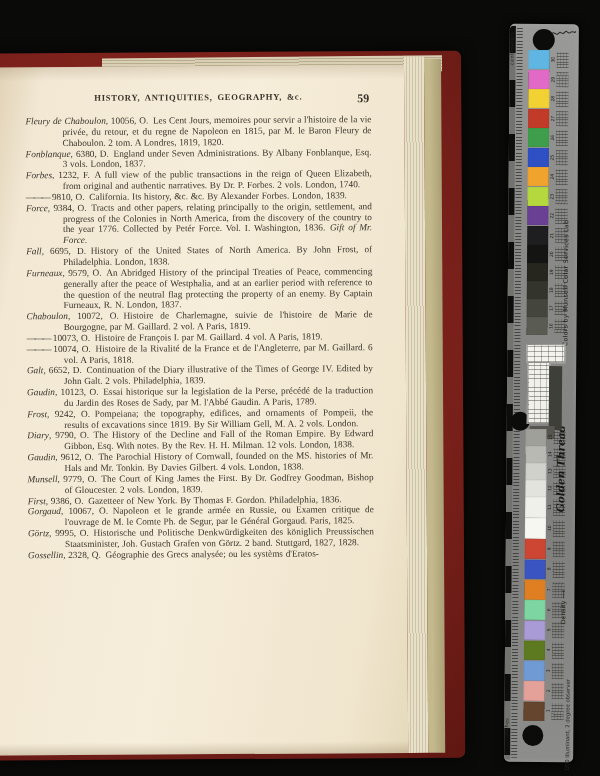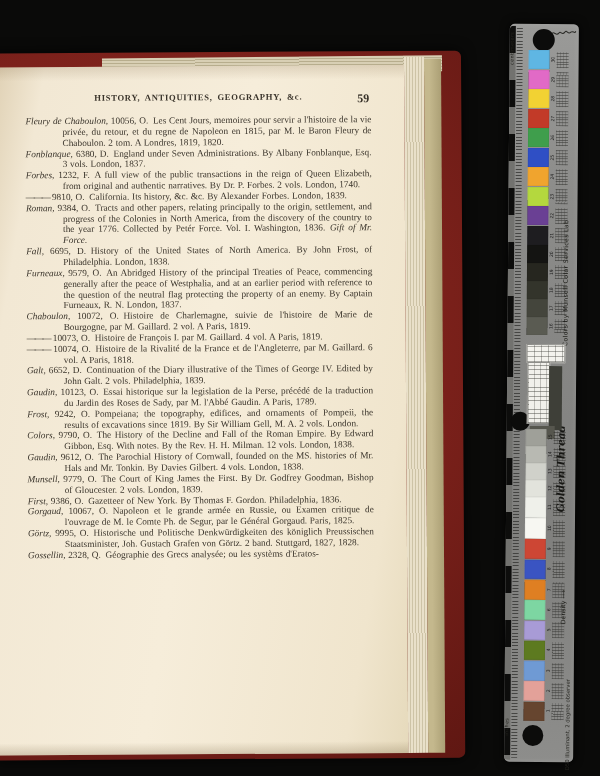--- a/index.html
+++ b/index.html
@@ -101,30 +101,30 @@
       <div class="textblock">
         <div class="page-header">
           <span>HISTORY, ANTIQUITIES, GEOGRAPHY, &amp;c.</span>
           <span class="folio">59</span>
         </div>
         <div class="entries">
             <p class="entry"><span class="entry-name">Fleury de Chaboulon</span><span>, 10056, O. </span><span>Les Cent Jours, memoires pour servir a l'histoire de la vie privée, du retour, et du regne de Napoleon en 1815, par M. le Baron Fleury de Chaboulon.  2 tom.  A Londres, 1819, 1820.</span></p>
             <p class="entry"><span class="entry-name">Fonblanque</span><span>, 6380, D. </span><span>England under Seven Administrations.  By Albany Fonblanque, Esq.  3 vols.  London, 1837.</span></p>
             <p class="entry"><span class="entry-name">Forbes</span><span>, 1232, F. </span><span>A full view of the public transactions in the reign of Queen Elizabeth, from original and authentic narratives.  By Dr. P. Forbes. 2 vols.  London, 1740.</span></p>
             <p class="entry"><span class="entry-name dash">———</span><span> 9810, O. </span><span>California.  Its history, &amp;c. &amp;c.  By Alexander Forbes.  London, 1839.</span></p>
-            <p class="entry"><span class="entry-name">Roman</span><span>, 9384, O. </span><span>Tracts and other papers, relating principally to the origin, settlement, and progress of the Colonies in North America, from the discovery of the country to the year 1776.  Collected by Petér Force. Vol. I.  Washington, 1836.</span><span class="entry-gift"> Gift of Mr. Force.</span></p>
+            <p class="entry"><span class="entry-name">Force</span><span>, 9384, O. </span><span>Tracts and other papers, relating principally to the origin, settlement, and progress of the Colonies in North America, from the discovery of the country to the year 1776.  Collected by Petér Force. Vol. I.  Washington, 1836.</span><span class="entry-gift"> Gift of Mr. Force.</span></p>
             <p class="entry"><span class="entry-name">Fall</span><span>, 6695, D. </span><span>History of the United States of North America.  By John Frost, of Philadelphia.  London, 1838.</span></p>
             <p class="entry"><span class="entry-name">Furneaux</span><span>, 9579, O. </span><span>An Abridged History of the principal Treaties of Peace, commencing generally after the peace of Westphalia, and at an earlier period with reference to the question of the neutral flag protecting the property of an enemy.  By Captain Furneaux, R. N.  London, 1837.</span></p>
             <p class="entry"><span class="entry-name">Chaboulon</span><span>, 10072, O. </span><span>Histoire de Charlemagne, suivie de l'histoire de Marie de Bourgogne, par M. Gaillard.  2 vol.  A Paris, 1819.</span></p>
             <p class="entry"><span class="entry-name dash">———</span><span> 10073, O. </span><span>Histoire de François I. par M. Gaillard.  4 vol.  A Paris, 1819.</span></p>
             <p class="entry"><span class="entry-name dash">———</span><span> 10074, O. </span><span>Histoire de la Rivalité de la France et de l'Angleterre, par M. Gaillard.  6 vol.  A Paris, 1818.</span></p>
             <p class="entry"><span class="entry-name">Galt</span><span>, 6652, D. </span><span>Continuation of the Diary illustrative of the Times of George IV. Edited by John Galt.  2 vols.  Philadelphia, 1839.</span></p>
             <p class="entry"><span class="entry-name">Gaudin</span><span>, 10123, O. </span><span>Essai historique sur la legislation de la Perse, précédé de la traduction du Jardin des Roses de Sady, par M. l'Abbé Gaudin.  A Paris, 1789.</span></p>
             <p class="entry"><span class="entry-name">Frost</span><span>, 9242, O. </span><span>Pompeiana; the topography, edifices, and ornaments of Pompeii, the results of excavations since 1819.  By Sir William Gell, M. A. 2 vols.  London.</span></p>
-            <p class="entry"><span class="entry-name">Colors</span><span>, 9790, O. </span><span>The History of the Decline and Fall of the Roman Empire. By Edward Gibbon, Esq.  With notes.  By the Rev. H. H. Milman.  12 vols.  London, 1838.</span></p>
+            <p class="entry"><span class="entry-name">Diary</span><span>, 9790, O. </span><span>The History of the Decline and Fall of the Roman Empire. By Edward Gibbon, Esq.  With notes.  By the Rev. H. H. Milman.  12 vols.  London, 1838.</span></p>
             <p class="entry"><span class="entry-name">Gaudin</span><span>, 9612, O. </span><span>The Parochial History of Cornwall, founded on the MS. histories of Mr. Hals and Mr. Tonkin.  By Davies Gilbert.  4 vols. London, 1838.</span></p>
             <p class="entry"><span class="entry-name">Munsell</span><span>, 9779, O. </span><span>The Court of King James the First.  By Dr. Godfrey Goodman, Bishop of Gloucester.  2 vols.  London, 1839.</span></p>
             <p class="entry"><span class="entry-name">First</span><span>, 9386, O. </span><span>Gazetteer of New York.  By Thomas F. Gordon.  Philadelphia, 1836.</span></p>
             <p class="entry"><span class="entry-name">Gorgaud</span><span>, 10067, O. </span><span>Napoleon et le grande armée en Russie, ou Examen critique de l'ouvrage de M. le Comte Ph. de Segur, par le Général Gorgaud. Paris, 1825.</span></p>
             <p class="entry"><span class="entry-name">Görtz</span><span>, 9995, O. </span><span>Historische und Politische Denkwürdigkeiten des königlich Preussischen Staatsminister, Joh. Gustach Grafen von Görtz.  2 band.  Stuttgard, 1827, 1828.</span></p>
             <p class="entry"><span class="entry-name">Gossellin</span><span>, 2328, Q. </span><span>Géographie des Grecs analysée; ou les systèms d'Eratos-</span></p>
           </div>
       </div>
     </div>
   </div>

